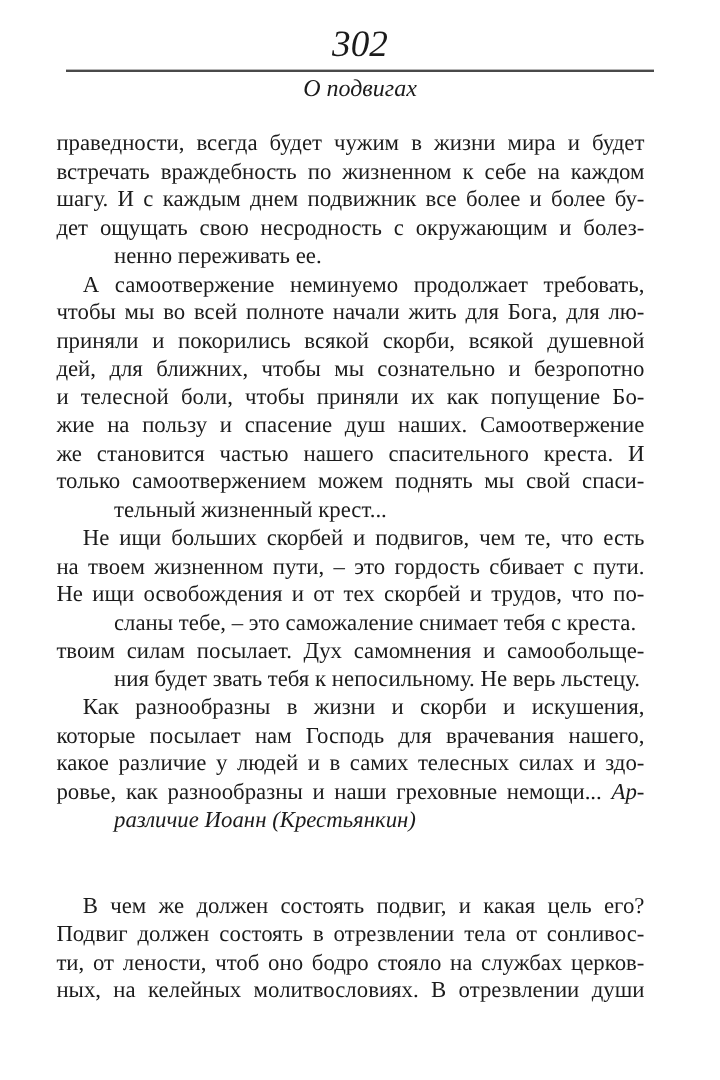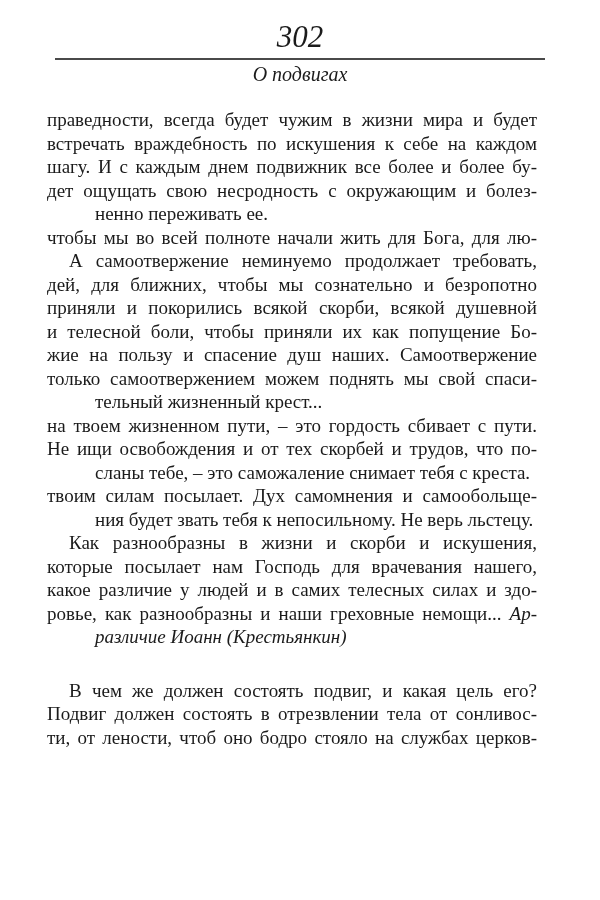--- a/index.html
+++ b/index.html
@@ -40,70 +40,73 @@
     line-height: 24px;
   }
   .body {
     position: absolute;
     top: 108px; left: 47px;
     width: 490px;
     font-size: 19px;
     line-height: 23.5px;
   }
   .para { margin: 0; }
-  .para.gap { margin-top: 30px; }
+  .para.gap { margin-top: 48px; }
   .line {
     text-align: justify;
     text-align-last: justify;
     white-space: normal;
   }
   .line.last { text-align-last: left; margin-left: 48px; }
   .line.indent { text-indent: 22px; }
   .it { font-style: italic; }
 </style>
 </head>
 <body>
 
 <div class="page">
   <div class="pagenum">302</div>
   <div class="rule"></div>
   <div class="running-head">О подвигах</div>
   <main class="body" id="body-text">
       <div class="para">
         <div class="line"><span>праведности, всегда будет чужим в жизни мира и будет</span></div>
-        <div class="line"><span>встречать враждебность по искушения к себе на каждом</span></div>
+        <div class="line"><span>встречать враждебность по жизненном к себе на каждом</span></div>
         <div class="line"><span>шагу. И с каждым днем подвижник все более и более бу-</span></div>
         <div class="line"><span>дет ощущать свою несродность с окружающим и болез-</span></div>
         <div class="line last"><span>ненно переживать ее.</span></div>
       </div>
       <div class="para">
+        <div class="line indent"><span>А самоотвержение неминуемо продолжает требовать,</span></div>
         <div class="line"><span>чтобы мы во всей полноте начали жить для Бога, для лю-</span></div>
-        <div class="line indent"><span>А самоотвержение неминуемо продолжает требовать,</span></div>
+        <div class="line"><span>приняли и покорились всякой скорби, всякой душевной</span></div>
         <div class="line"><span>дей, для ближних, чтобы мы сознательно и безропотно</span></div>
-        <div class="line"><span>приняли и покорились всякой скорби, всякой душевной</span></div>
         <div class="line"><span>и телесной боли, чтобы приняли их как попущение Бо-</span></div>
         <div class="line"><span>жие на пользу и спасение душ наших. Самоотвержение</span></div>
+        <div class="line"><span>же становится частью нашего спасительного креста. И</span></div>
         <div class="line"><span>только самоотвержением можем поднять мы свой спаси-</span></div>
         <div class="line last"><span>тельный жизненный крест...</span></div>
       </div>
       <div class="para">
+        <div class="line indent"><span>Не ищи больших скорбей и подвигов, чем те, что есть</span></div>
         <div class="line"><span>на твоем жизненном пути, – это гордость сбивает с пути.</span></div>
         <div class="line"><span>Не ищи освобождения и от тех скорбей и трудов, что по-</span></div>
         <div class="line last"><span>сланы тебе, – это саможаление снимает тебя с креста.</span></div>
       </div>
       <div class="para">
         <div class="line"><span>твоим силам посылает. Дух самомнения и самообольще-</span></div>
         <div class="line last"><span>ния будет звать тебя к непосильному. Не верь льстецу.</span></div>
       </div>
       <div class="para">
         <div class="line indent"><span>Как разнообразны в жизни и скорби и искушения,</span></div>
         <div class="line"><span>которые посылает нам Господь для врачевания нашего,</span></div>
         <div class="line"><span>какое различие у людей и в самих телесных силах и здо-</span></div>
         <div class="line"><span>ровье, как разнообразны и наши греховные немощи... </span><span class="it">Ар-</span></div>
         <div class="line last"><span class="it">различие Иоанн (Крестьянкин)</span></div>
       </div>
       <div class="para gap">
         <div class="line indent"><span>В чем же должен состоять подвиг, и какая цель его?</span></div>
         <div class="line"><span>Подвиг должен состоять в отрезвлении тела от сонливос-</span></div>
         <div class="line"><span>ти, от лености, чтоб оно бодро стояло на службах церков-</span></div>
+        <div class="line"><span>ных, на келейных молитвословиях. В отрезвлении души</span></div>
       </div>
     </main>
 </div>
 
 </body></html>

